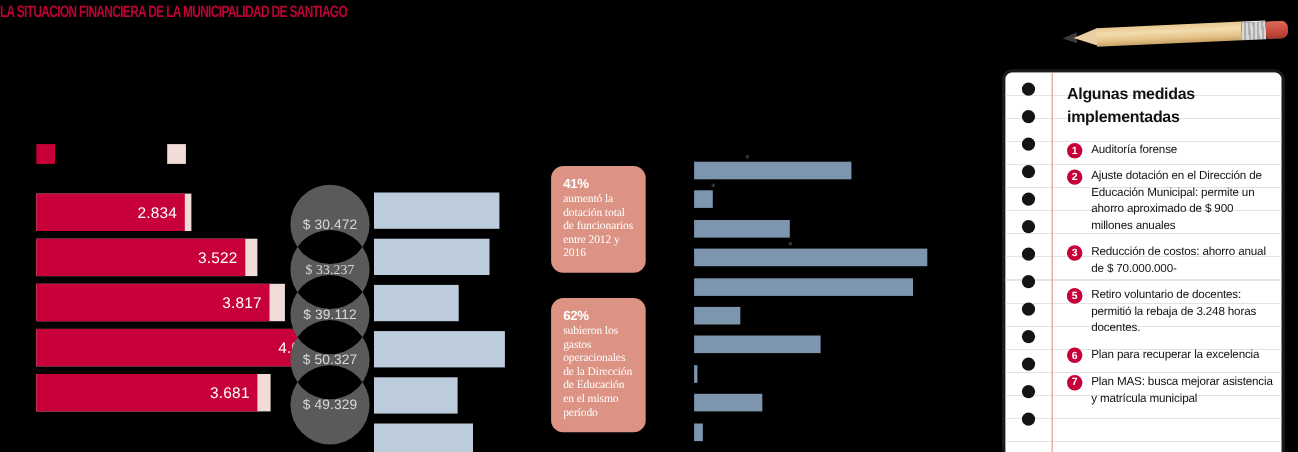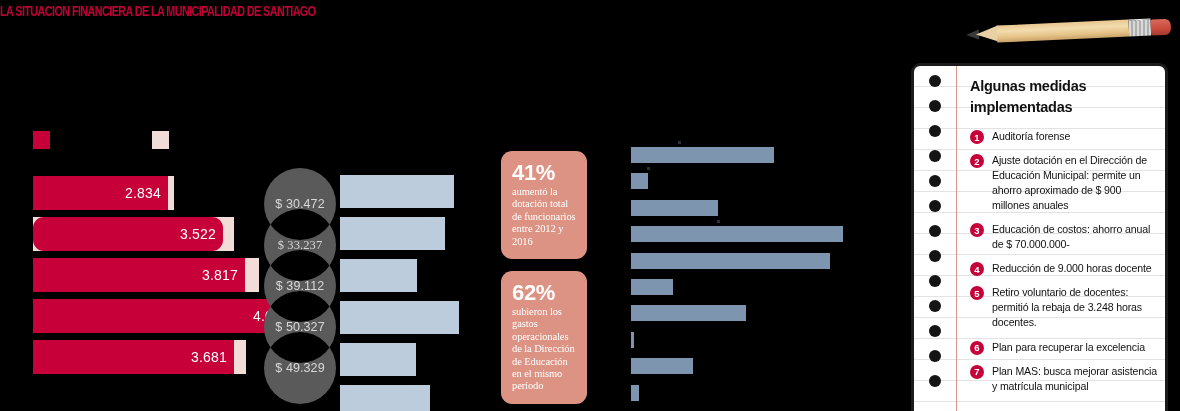--- a/index.html
+++ b/index.html
@@ -70,21 +70,21 @@
   .cbars { position: absolute; left: 76px; top: 7px; }
   .cbar { height: 33px; margin-bottom: 9px; background: #BCCCDC; }
 
   
   .callout {
     position: absolute; width: 86px;
     background: #DC9384; border-radius: 11px;
     color: #ffffff; padding: 10px 9px 11px 11px;
   }
   .callout .big {
-    font-size: 22px; font-weight: bold; line-height: 1.05;
+    font-size: 12px; font-weight: bold; line-height: 1.05;
     letter-spacing: -0.3px; display: block; margin-bottom: 2px;
   }
   .callout .small {
     font-size: 10.5px; line-height: 1.18; display: block;
     letter-spacing: -0.1px;
     font-family: Liberation Serif, serif;
   }
   #callout-41 { left: 501px; top: 151px; }
   #callout-62 { left: 501px; top: 271px; }
 
@@ -182,21 +182,21 @@
 
   <div class="redchart" id="redchart">
       <div class="redrow">
         <div class="pinkbar" style="width: 141px;"></div>
         <div class="redbar" style="width: 135px;">
           <span class="redval">2.834</span>
         </div>
       </div>
       <div class="redrow">
         <div class="pinkbar" style="width: 201px;"></div>
-        <div class="redbar" style="width: 190px; border-radius: 11px;">
+        <div class="redbar" style="width: 190px;">
           <span class="redval">3.522</span>
         </div>
       </div>
       <div class="redrow">
         <div class="pinkbar" style="width: 226px;"></div>
         <div class="redbar" style="width: 212px;">
           <span class="redval">3.817</span>
         </div>
       </div>
       <div class="redrow">
@@ -318,25 +318,24 @@
           <div class="nb-item">
             <div class="nb-num">1</div>
             <span class="nb-text">Auditoría forense</span>
           </div>
           <div class="nb-item">
             <div class="nb-num">2</div>
             <span class="nb-text">Ajuste dotación en el Dirección de Educación Municipal: permite un ahorro aproximado de $ 900 millones anuales</span>
           </div>
           <div class="nb-item">
             <div class="nb-num">3</div>
-            <span class="nb-text">Educación de costos: ahorro anual de $ 70.000.000-</span>
+            <span class="nb-text">Reducción de costos: ahorro anual de $ 70.000.000-</span>
           </div>
           <div class="nb-item">
             <div class="nb-num">4</div>
-            <span class="nb-text">Reducción de 9.000 horas docente</span>
           </div>
           <div class="nb-item">
             <div class="nb-num">5</div>
             <span class="nb-text">Retiro voluntario de docentes: permitió la rebaja de 3.248 horas docentes.</span>
           </div>
           <div class="nb-item">
             <div class="nb-num">6</div>
             <span class="nb-text">Plan para recuperar la excelencia</span>
           </div>
           <div class="nb-item">

